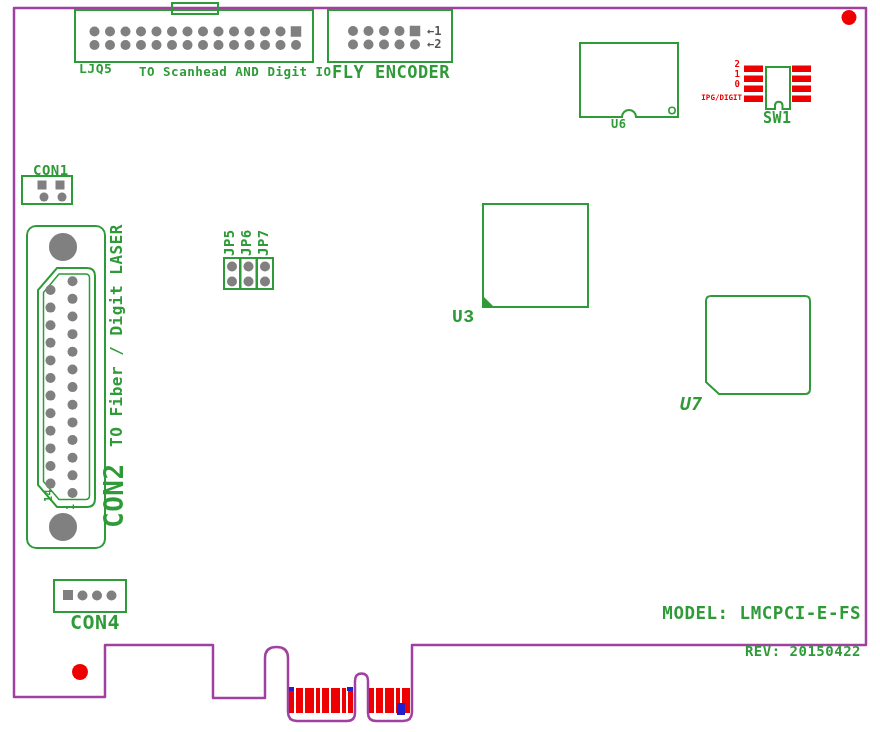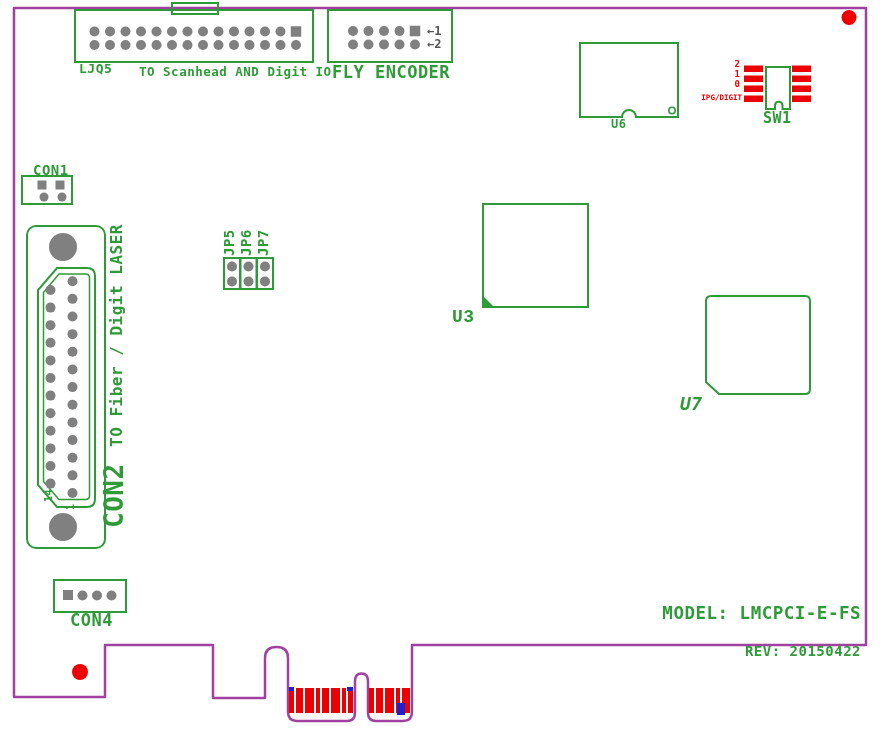--- a/index.html
+++ b/index.html
@@ -182,21 +182,21 @@
 
   <div class="lbl vlbl" style="left:222px;top:256px;font-size:14px;">JP5</div>
   <div class="lbl vlbl" style="left:239px;top:256px;font-size:14px;">JP6</div>
   <div class="lbl vlbl" style="left:255.5px;top:256px;font-size:14px;">JP7</div>
 
   <div class="lbl vlbl" style="left:109px;top:447px;font-size:16px;">TO Fiber / Digit LASER</div>
   <div class="lbl vlbl" style="left:101px;top:528px;font-size:26px;">CON2</div>
   <div class="lbl vlbl" style="left:44px;top:502px;font-size:10px;">14</div>
   <div class="lbl vlbl" style="left:66px;top:510px;font-size:10px;">1</div>
 
-  <div class="lbl" style="left:70px;top:612px;font-size:17px;text-align:right;">CON4</div>
+  <div class="lbl" style="left:70px;top:612px;font-size:20px;text-align:right;">CON4</div>
 
   <div class="lbl" style="left:611px;top:118px;font-size:12px;">U6</div>
   <div class="lbl" style="left:452px;top:308px;font-size:18px;font-family:Liberation Mono, monospace;">U3</div>
   <div class="lbl" style="left:680px;top:395px;font-size:18px;font-style:italic;">U7</div>
 
   <div class="lbl" style="left:763px;top:111px;font-size:15px;">SW1</div>
   <div class="lbl red ralign" style="left:726px;top:60px;width:14px;font-size:9px;">2</div>
   <div class="lbl red ralign" style="left:726px;top:70px;width:14px;font-size:9px;">1</div>
   <div class="lbl red ralign" style="left:726px;top:79.5px;width:14px;font-size:9px;">0</div>
   <div class="lbl red ralign" style="left:700px;top:93.5px;width:42px;font-size:7.5px;text-align:right;">IPG/DIGIT</div>

